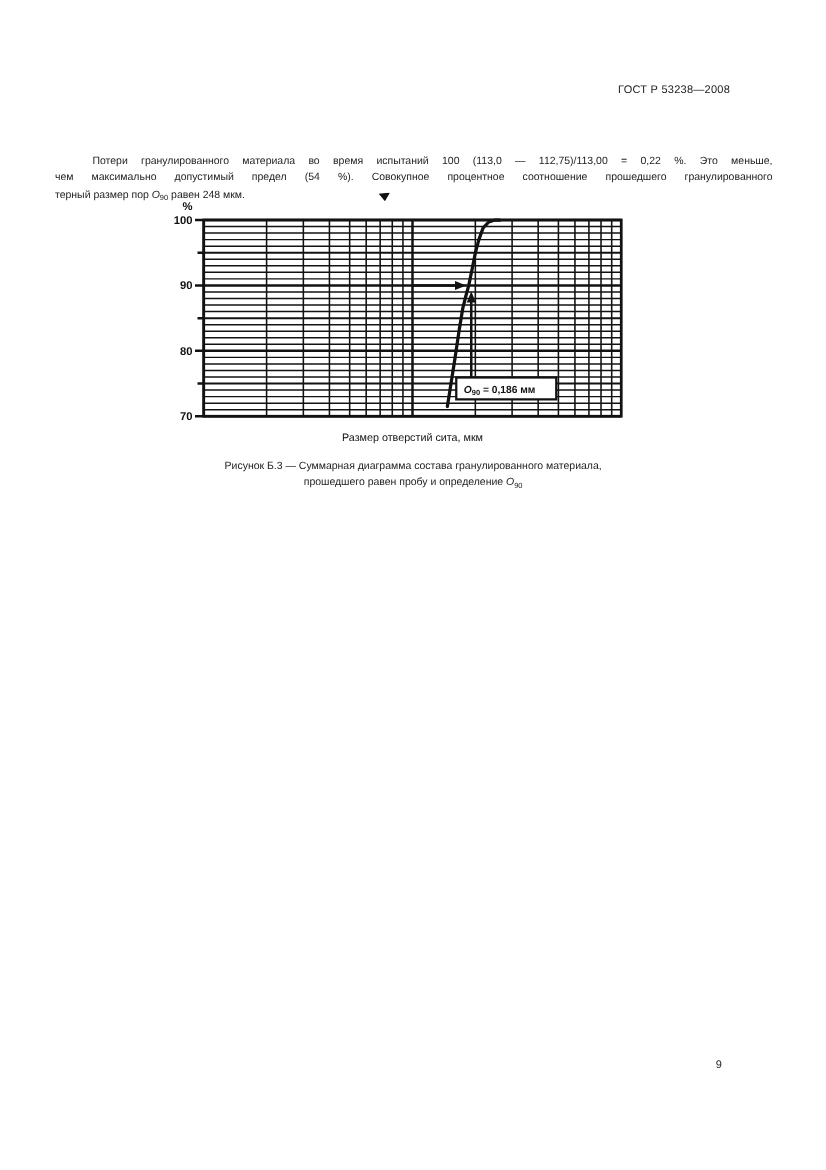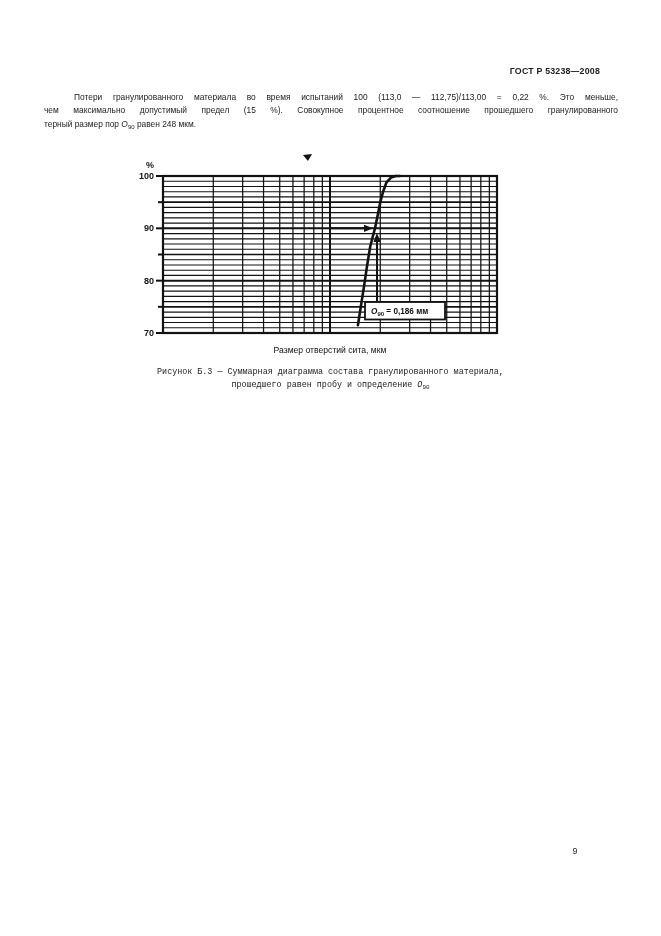--- a/index.html
+++ b/index.html
@@ -1,44 +1,44 @@
 <!DOCTYPE html>
 <html><head>
 <meta charset="utf-8">
 <style>
   html,body{margin:0;padding:0;background:#fff;}
   .page{position:relative;width:661px;height:936px;background:#fff;overflow:hidden;
         font-family:"Liberation Sans", sans-serif;color:#1c1c1c;}
-  .header{position:absolute;top:66px;left:16px;width:584px;text-align:right;
-          font-size:8.8px;font-weight:bold;letter-spacing:.2px;}
+  .header{position:absolute;top:66px;left:0;width:584px;text-align:right;
+          font-size:8.8px;font-weight:normal;letter-spacing:.2px;}
   .para{position:absolute;top:91px;left:44px;width:574px;font-size:8.4px;line-height:13.4px;}
   .pline{white-space:nowrap;}
   .pline.just{text-align:justify;text-align-last:justify;white-space:normal;
               word-spacing:.4px;}
-  .pline.indent{text-indent:30px;}
+  .pline.indent{text-indent:30px;margin-top:31px;}
   sub{font-size:6px;vertical-align:-2px;}
   i.sym{font-style:italic;}
   .stray{position:absolute;left:303px;top:154px;width:9px;height:7px;background:#111;
          clip-path:polygon(0 15%,100% 0,55% 100%);}
   .chart{position:absolute;left:130px;top:150px;width:420px;height:214px;}
   .caption{position:absolute;top:366px;left:0;width:661px;text-align:center;
-           font-size:8.4px;line-height:13px;font-family:Liberation Mono, monospace;}
+           font-size:8.4px;line-height:13px;}
   .pagenum{position:absolute;top:846px;left:500px;width:150px;text-align:center;font-size:8.8px;}
   svg text{font-family:"Liberation Sans", sans-serif;}
 </style>
 </head>
 <body>
 
 <div class="page">
 
   <div class="header">ГОСТ Р 53238—2008</div>
 
   <div class="para">
     <div class="pline just indent">Потери гранулированного материала во время испытаний 100 (113,0 — 112,75)/113,00 = 0,22 %. Это меньше,</div>
-    <div class="pline just">чем максимально допустимый предел (15 %). Совокупное процентное соотношение прошедшего гранулированного</div>
+    <div class="pline just">чем максимально допустимый предел (54 %). Совокупное процентное соотношение прошедшего гранулированного</div>
     <div class="pline"><span>терный размер пор </span><i class="sym">O</i><sub>90</sub><span> равен 248 мкм.</span></div>
   </div>
 
   <div class="stray"></div>
 
   <div class="chart">
     <svg id="chart-svg" width="420" height="214" viewBox="0 0 420 214">
         <g>
           <line x1="33" y1="183" x2="367" y2="183" stroke="#121212" stroke-width="2"></line>
           <line x1="33" y1="177.76666666666668" x2="367" y2="177.76666666666668" stroke="#121212" stroke-width="1.15"></line>

